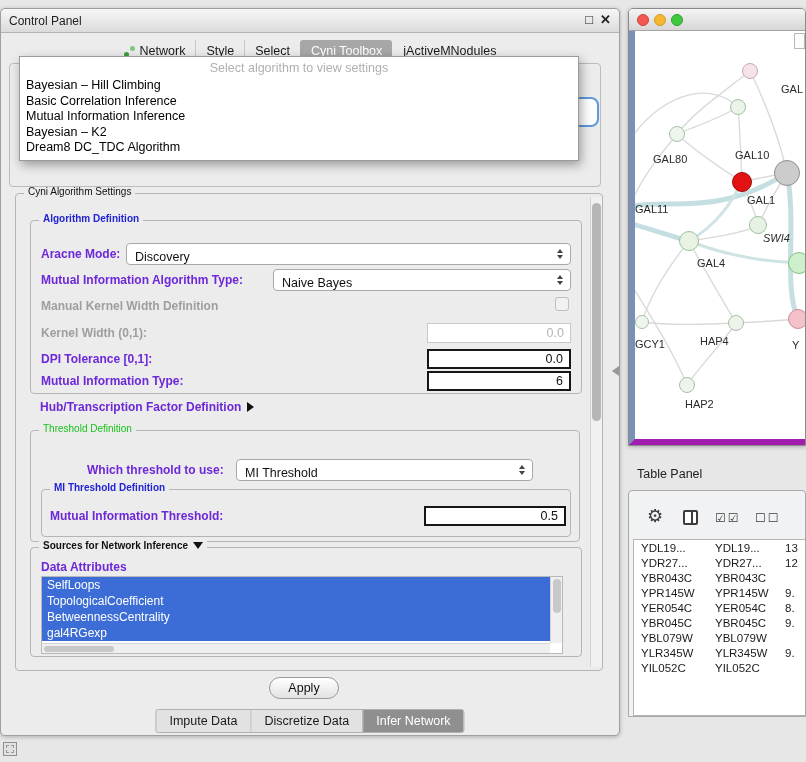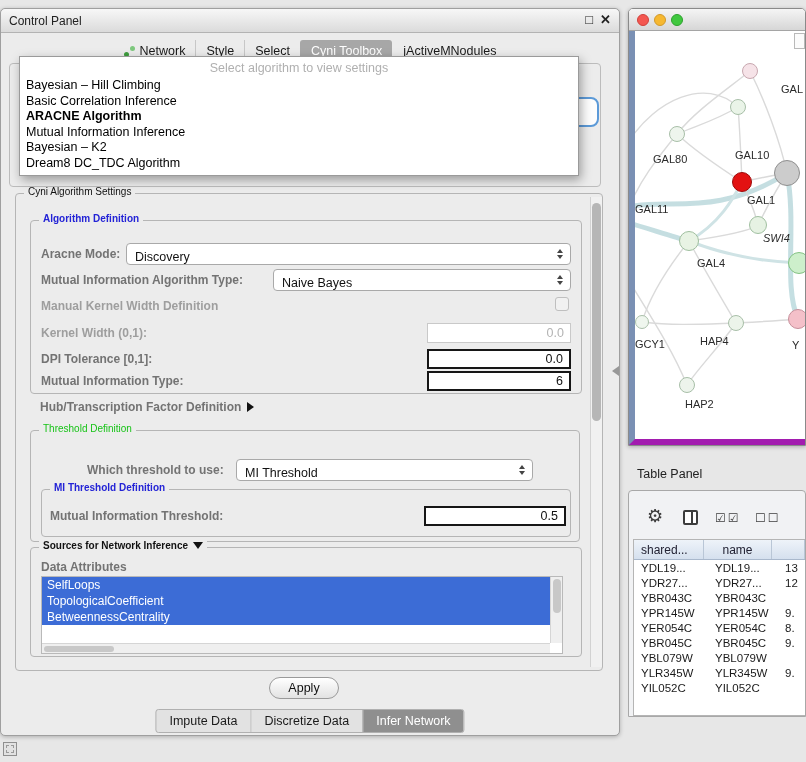--- a/index.html
+++ b/index.html
@@ -29,21 +29,21 @@
   .popup-placeholder{color:#b0b0b0;text-align:center;font-size:12.5px;padding:1px 0 3px}
   .popup-item{font-size:12.5px;line-height:15.5px;padding:0 6px;color:#000}
   .popup-item.selected{font-weight:bold}
 
   
   .fieldset{position:absolute;border:1px solid #b5b5b5;border-radius:4px}
   .legend{position:absolute;top:-8px;left:8px;background:#ececec;padding:0 4px;font-size:10px;white-space:nowrap;display:flex;align-items:center;gap:5px}
   .legend.blue{color:#2323d6;font-weight:bold}
   .legend.green{color:#17c317;font-weight:normal}
   .legend.boldblack{font-weight:bold;color:#111}
-  .flabel{position:absolute;font-weight:bold;font-size:12px;color:#737373;white-space:nowrap}
+  .flabel{position:absolute;font-weight:bold;font-size:12px;color:#6d28d9;white-space:nowrap}
   .flabel.disabled{color:#9e9e9e}
 
   .combo{position:absolute;height:22px;background:#fff;border:1px solid #a9a9a9;border-radius:4px;display:flex;align-items:flex-end;padding:0 22px 0 8px;font-size:12.5px;color:#111}
   .arrows{position:absolute;right:3px;top:0;bottom:0;width:14px;display:flex;flex-direction:column;align-items:center;justify-content:center;gap:2px}
   .arrows i{display:block;width:0;height:0}
   .arrows i.up{border-left:3.5px solid transparent;border-right:3.5px solid transparent;border-bottom:4.5px solid #444}
   .arrows i.dn{border-left:3.5px solid transparent;border-right:3.5px solid transparent;border-top:4.5px solid #444}
 
   .tfield{position:absolute;height:20px;background:#fff;border:2px solid #161616;display:flex;align-items:center;justify-content:flex-end;padding:0 6px;font-size:12.5px}
   .tfield.disabled{border:1px solid #c9c9c9;color:#b3b3b3}
@@ -143,21 +143,20 @@
   </div>
 
   <div id="hidden-group"></div>
   <div id="help-frag"></div>
 
   <div id="algo-popup">
     <div class="popup-placeholder">Select algorithm to view settings</div>
     <div>
         <div class="popup-item">Bayesian – Hill Climbing</div>
         <div class="popup-item">Basic Correlation Inference</div>
-        <div class="popup-item selected">ARACNE Algorithm</div>
         <div class="popup-item">Mutual Information Inference</div>
         <div class="popup-item">Bayesian – K2</div>
         <div class="popup-item">Dream8 DC_TDC Algorithm</div>
       </div>
   </div>
 
   <div class="fieldset" style="left:14px;top:184px;width:588px;height:478px">
     <span class="legend">Cyni Algorithm Settings</span>
 
     <div class="vscroll" style="left:574px;top:3px;bottom:3px;width:12px">
@@ -233,20 +232,21 @@
       <span class="legend boldblack">
         <span>Sources for Network Inference</span>
           <span class="tri-down"></span>
       </span>
       <span class="flabel" style="left:10px;top:12px">Data Attributes</span>
       <div class="attr-list" style="left:10px;top:28px;width:522px;height:78px">
         <div class="attr-items">
             <div class="attr-item">SelfLoops</div>
             <div class="attr-item">TopologicalCoefficient</div>
             <div class="attr-item">BetweennessCentrality</div>
+            <div class="attr-item">gal4RGexp</div>
           </div>
         <div class="list-vscroll">
             <div class="list-vthumb"></div>
           </div>
         <div class="list-hscroll">
             <div class="list-hthumb"></div>
           </div>
       </div>
     </div>
   </div>
@@ -325,25 +325,20 @@
 </div>
 
 <div id="table-panel-title">Table Panel</div>
 <div id="table-panel">
   <span class="tp-gear">⚙</span>
   <span class="tp-colicon"></span>
   <span class="tp-checks" style="left:86px">☑☑</span>
   <span class="tp-checks" style="left:126px">☐☐</span>
 
   <div class="tp-table">
-    <div class="tp-header">
-      <span class="hc hc1">shared...</span>
-      <span class="hc hc2">name</span>
-      <span class="hc hc3"></span>
-    </div>
     <div>
         <div class="tp-row">
           <span class="c1">YDL19...</span>
           <span class="c2">YDL19...</span>
           <span class="c3">13</span>
         </div>
         <div class="tp-row">
           <span class="c1">YDR27...</span>
           <span class="c2">YDR27...</span>
           <span class="c3">12</span>

